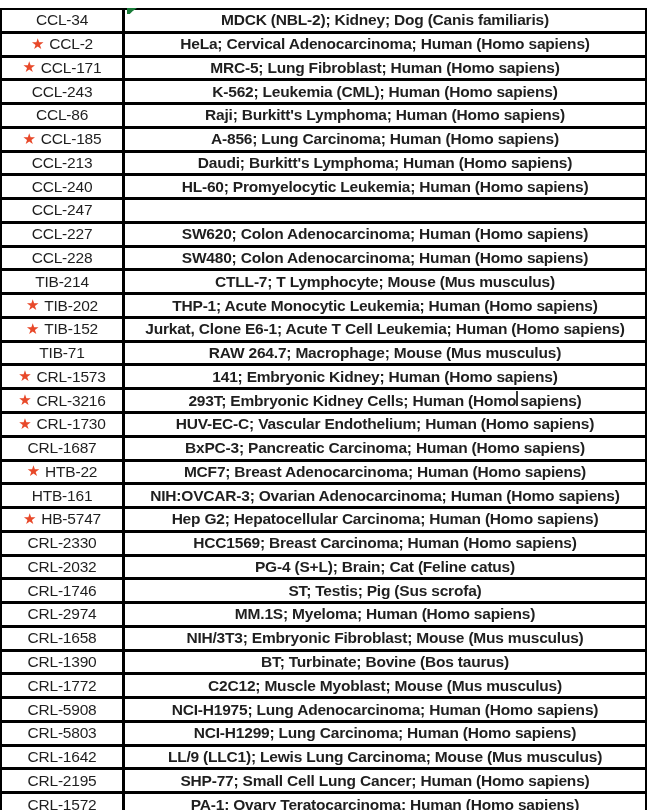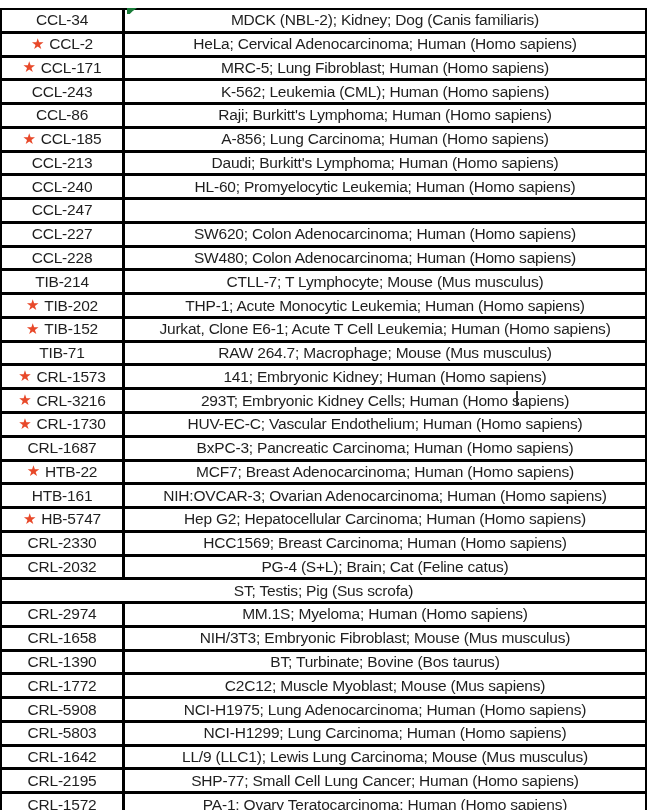--- a/index.html
+++ b/index.html
@@ -44,20 +44,21 @@
     box-sizing: border-box;
   }
   .cell.id-cell {
     width: 123px;
     flex: 0 0 123px;
     border-right: 3px solid #000;
     gap: 5px;
   }
   .cell.desc-cell {
     flex: 1 1 auto;
+    font-weight: bold;
   }
   .star {
     color: var(--star-color, #e8492a);
     font-size: 15px;
     line-height: 1;
     transform: translateY(-1px);
   }
   .green-flag {
     position: absolute;
     left: 127px;
@@ -314,20 +315,24 @@
     <div class="cell id-cell">
 
       <span>CRL-2032</span>
     </div>
     <div class="cell desc-cell">
       <span>PG-4 (S+L); Brain; Cat (Feline catus)</span>
     </div>
   </div>
 
   <div class="row">
+    <div class="cell id-cell">
+
+      <span>CRL-1746</span>
+    </div>
     <div class="cell desc-cell">
       <span>ST; Testis; Pig (Sus scrofa)</span>
     </div>
   </div>
 
   <div class="row">
     <div class="cell id-cell">
 
       <span>CRL-2974</span>
     </div>
@@ -355,21 +360,21 @@
       <span>BT; Turbinate; Bovine (Bos taurus)</span>
     </div>
   </div>
 
   <div class="row">
     <div class="cell id-cell">
 
       <span>CRL-1772</span>
     </div>
     <div class="cell desc-cell">
-      <span>C2C12; Muscle Myoblast; Mouse (Mus sapiens)</span>
+      <span>C2C12; Muscle Myoblast; Mouse (Mus musculus)</span>
     </div>
   </div>
 
   <div class="row">
     <div class="cell id-cell">
 
       <span>CRL-5908</span>
     </div>
     <div class="cell desc-cell">
       <span>NCI-H1975; Lung Adenocarcinoma; Human (Homo sapiens)</span>

